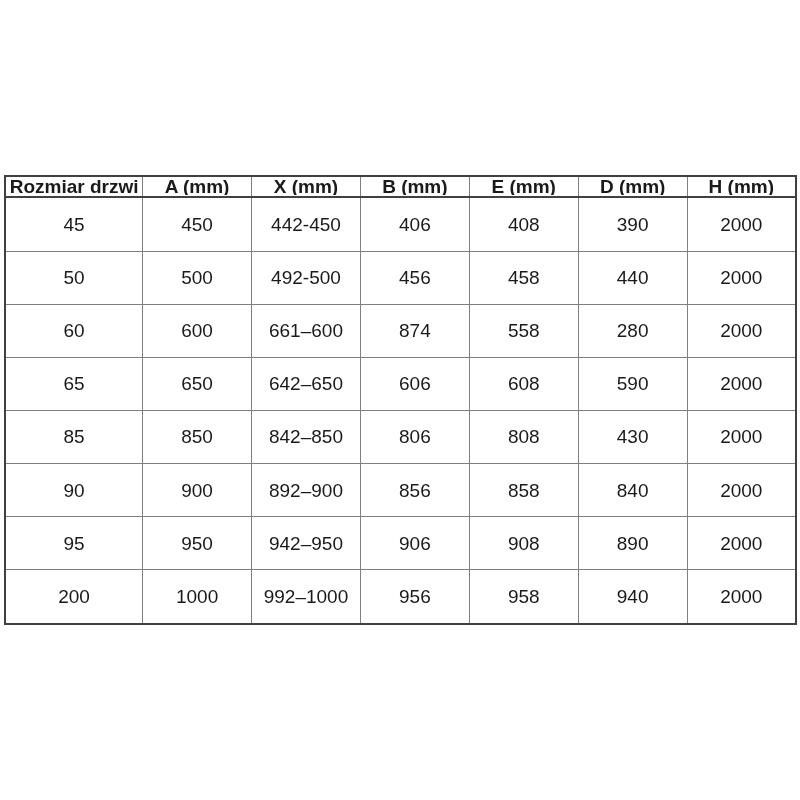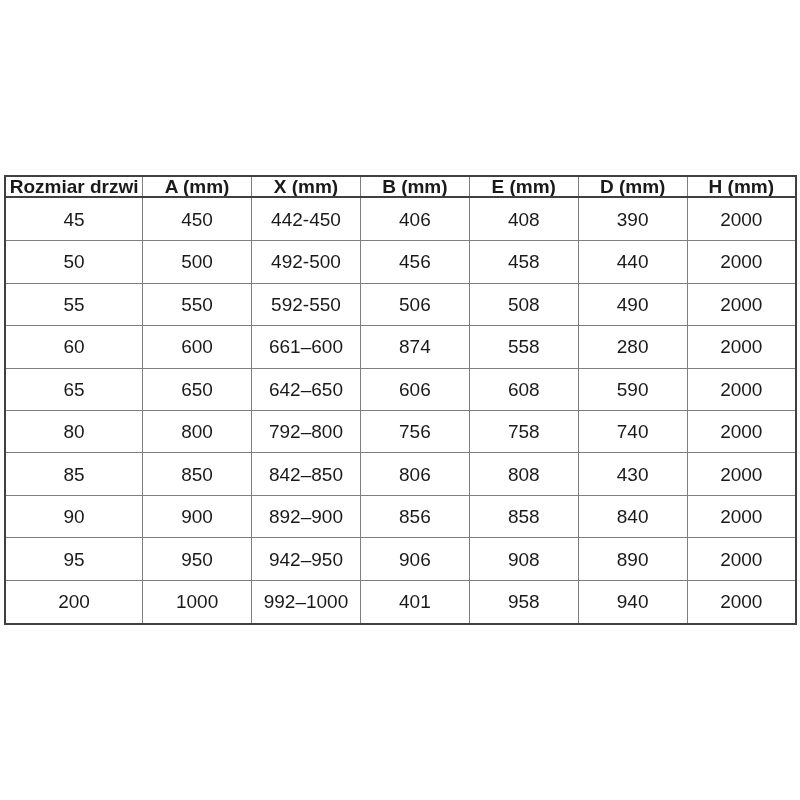--- a/index.html
+++ b/index.html
@@ -39,21 +39,21 @@
     overflow: hidden;
     white-space: nowrap;
   }
   table.size-table th {
     font-weight: bold;
   }
   
   table.size-table {
     border: 2px solid #404040;
   }
-  table.size-table tr:first-child > * { border-top: 2px solid #404040; }
+  table.size-table tr:first-child > * { border-top: 2px solid #404040; border-radius: 8px; }
   table.size-table tr:last-child  > * { border-bottom: 2px solid #404040; }
   table.size-table tr > *:first-child { border-left: 2px solid #404040; }
   table.size-table tr > *:last-child  { border-right: 2px solid #404040; }
 
   col.c-size  { width: 17.4%; }
   col.c-other { width: 13.766%; }
 </style>
 </head>
 <body>
 
@@ -92,53 +92,35 @@
         <tr>
           <td>50</td>
           <td>500</td>
           <td>492-500</td>
           <td>456</td>
           <td>458</td>
           <td>440</td>
           <td>2000</td>
         </tr>
         <tr>
-          <td>55</td>
-          <td>550</td>
-          <td>592-550</td>
-          <td>506</td>
-          <td>508</td>
-          <td>490</td>
-          <td>2000</td>
-        </tr>
-        <tr>
           <td>60</td>
           <td>600</td>
           <td>661–600</td>
           <td>874</td>
           <td>558</td>
           <td>280</td>
           <td>2000</td>
         </tr>
         <tr>
           <td>65</td>
           <td>650</td>
           <td>642–650</td>
           <td>606</td>
           <td>608</td>
           <td>590</td>
-          <td>2000</td>
-        </tr>
-        <tr>
-          <td>80</td>
-          <td>800</td>
-          <td>792–800</td>
-          <td>756</td>
-          <td>758</td>
-          <td>740</td>
           <td>2000</td>
         </tr>
         <tr>
           <td>85</td>
           <td>850</td>
           <td>842–850</td>
           <td>806</td>
           <td>808</td>
           <td>430</td>
           <td>2000</td>
@@ -158,20 +140,20 @@
           <td>942–950</td>
           <td>906</td>
           <td>908</td>
           <td>890</td>
           <td>2000</td>
         </tr>
         <tr>
           <td>200</td>
           <td>1000</td>
           <td>992–1000</td>
-          <td>401</td>
+          <td>956</td>
           <td>958</td>
           <td>940</td>
           <td>2000</td>
         </tr>
       </tbody>
   </table>
 </div>
 
 </body></html>

